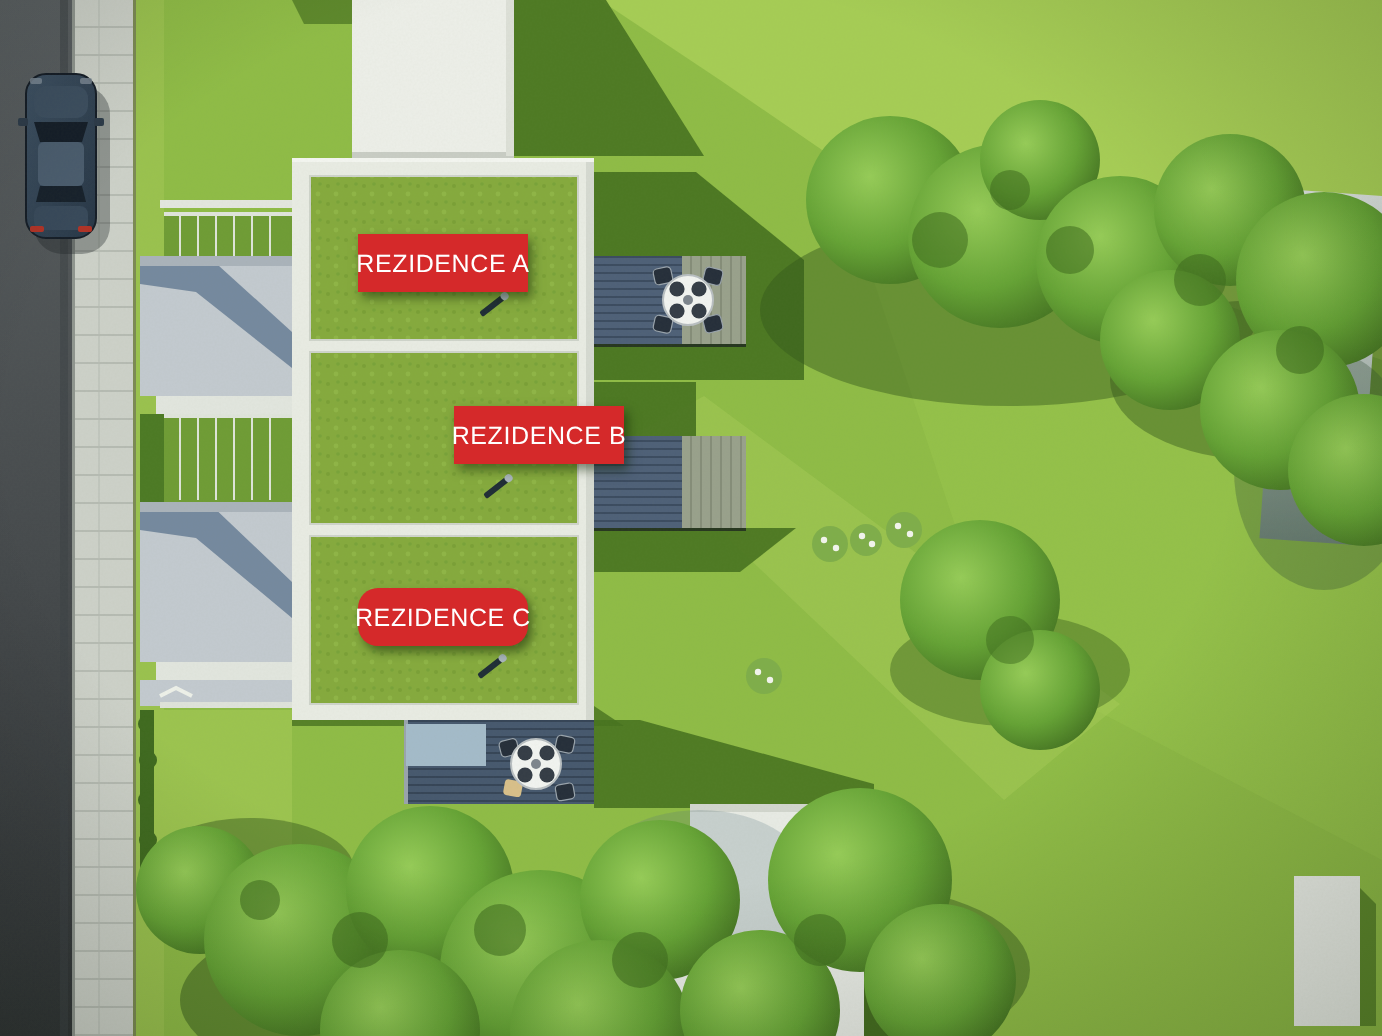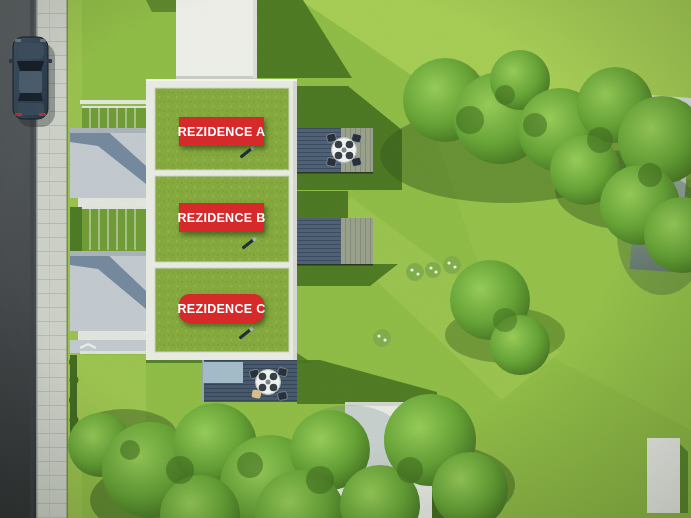--- a/index.html
+++ b/index.html
@@ -4,21 +4,21 @@
 <style>
   html,body{margin:0;padding:0;background:#222;}
   .stage{
     position:relative;width:691px;height:518px;overflow:hidden;
     font-family:"Liberation Sans",sans-serif;background:#8fbc46;
   }
   .stage svg{position:absolute;left:0;top:0;display:block;}
   .rez-label{
     position:absolute;width:85px;height:29px;
     display:flex;align-items:center;justify-content:center;
-    color:#ffffff;font-size:12.5px;font-weight:bold;letter-spacing:.3px;
+    color:#ffffff;font-size:12.5px;font-weight:normal;letter-spacing:.3px;
     box-shadow:2px 3px 5px rgba(15,35,5,.5);
     white-space:nowrap;user-select:none;cursor:pointer;
   }
   .label-a{left:179px;top:117px;}
   .label-b{left:179px;top:203px;}
   .label-c{left:179px;top:294px;border-radius:10px;}
 </style>
 </head>
 <body>
 
@@ -347,16 +347,16 @@
     <rect x="27" y="2" width="6" height="3" rx="1" fill="#7d8a96" opacity="0.8"></rect>
     <rect x="2" y="76" width="7" height="3" rx="1" fill="#b03226"></rect>
     <rect x="26" y="76" width="7" height="3" rx="1" fill="#b03226"></rect>
   </g>
 
   <rect width="691" height="518" filter="url(#grainF)" opacity="0.1"></rect>
   <rect width="691" height="518" fill="url(#vig)"></rect>
 </svg>
 
 <div class="rez-label label-a" style="background-color: rgb(213, 41, 42);">REZIDENCE A</div>
-<div class="rez-label label-b" style="background-color: rgb(213, 41, 42);">REZIDENCE B</div>
+<div class="rez-label label-b" style="background-color: rgb(213, 41, 42); margin-left: 48px;">REZIDENCE B</div>
 <div class="rez-label label-c" style="background-color: rgb(213, 41, 42);">REZIDENCE C</div>
 
 </div>
 
 </body></html>

